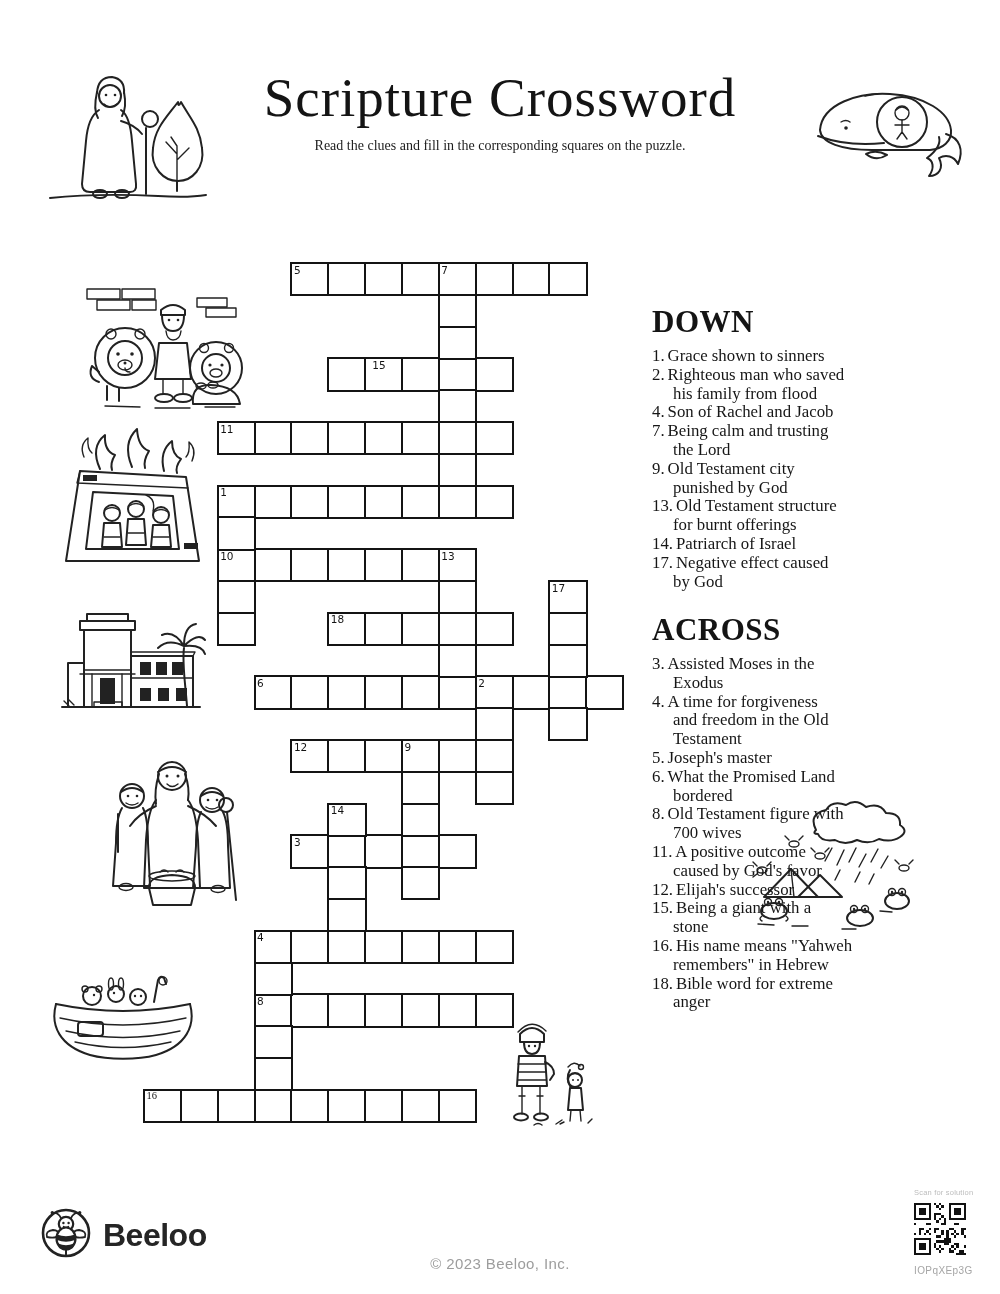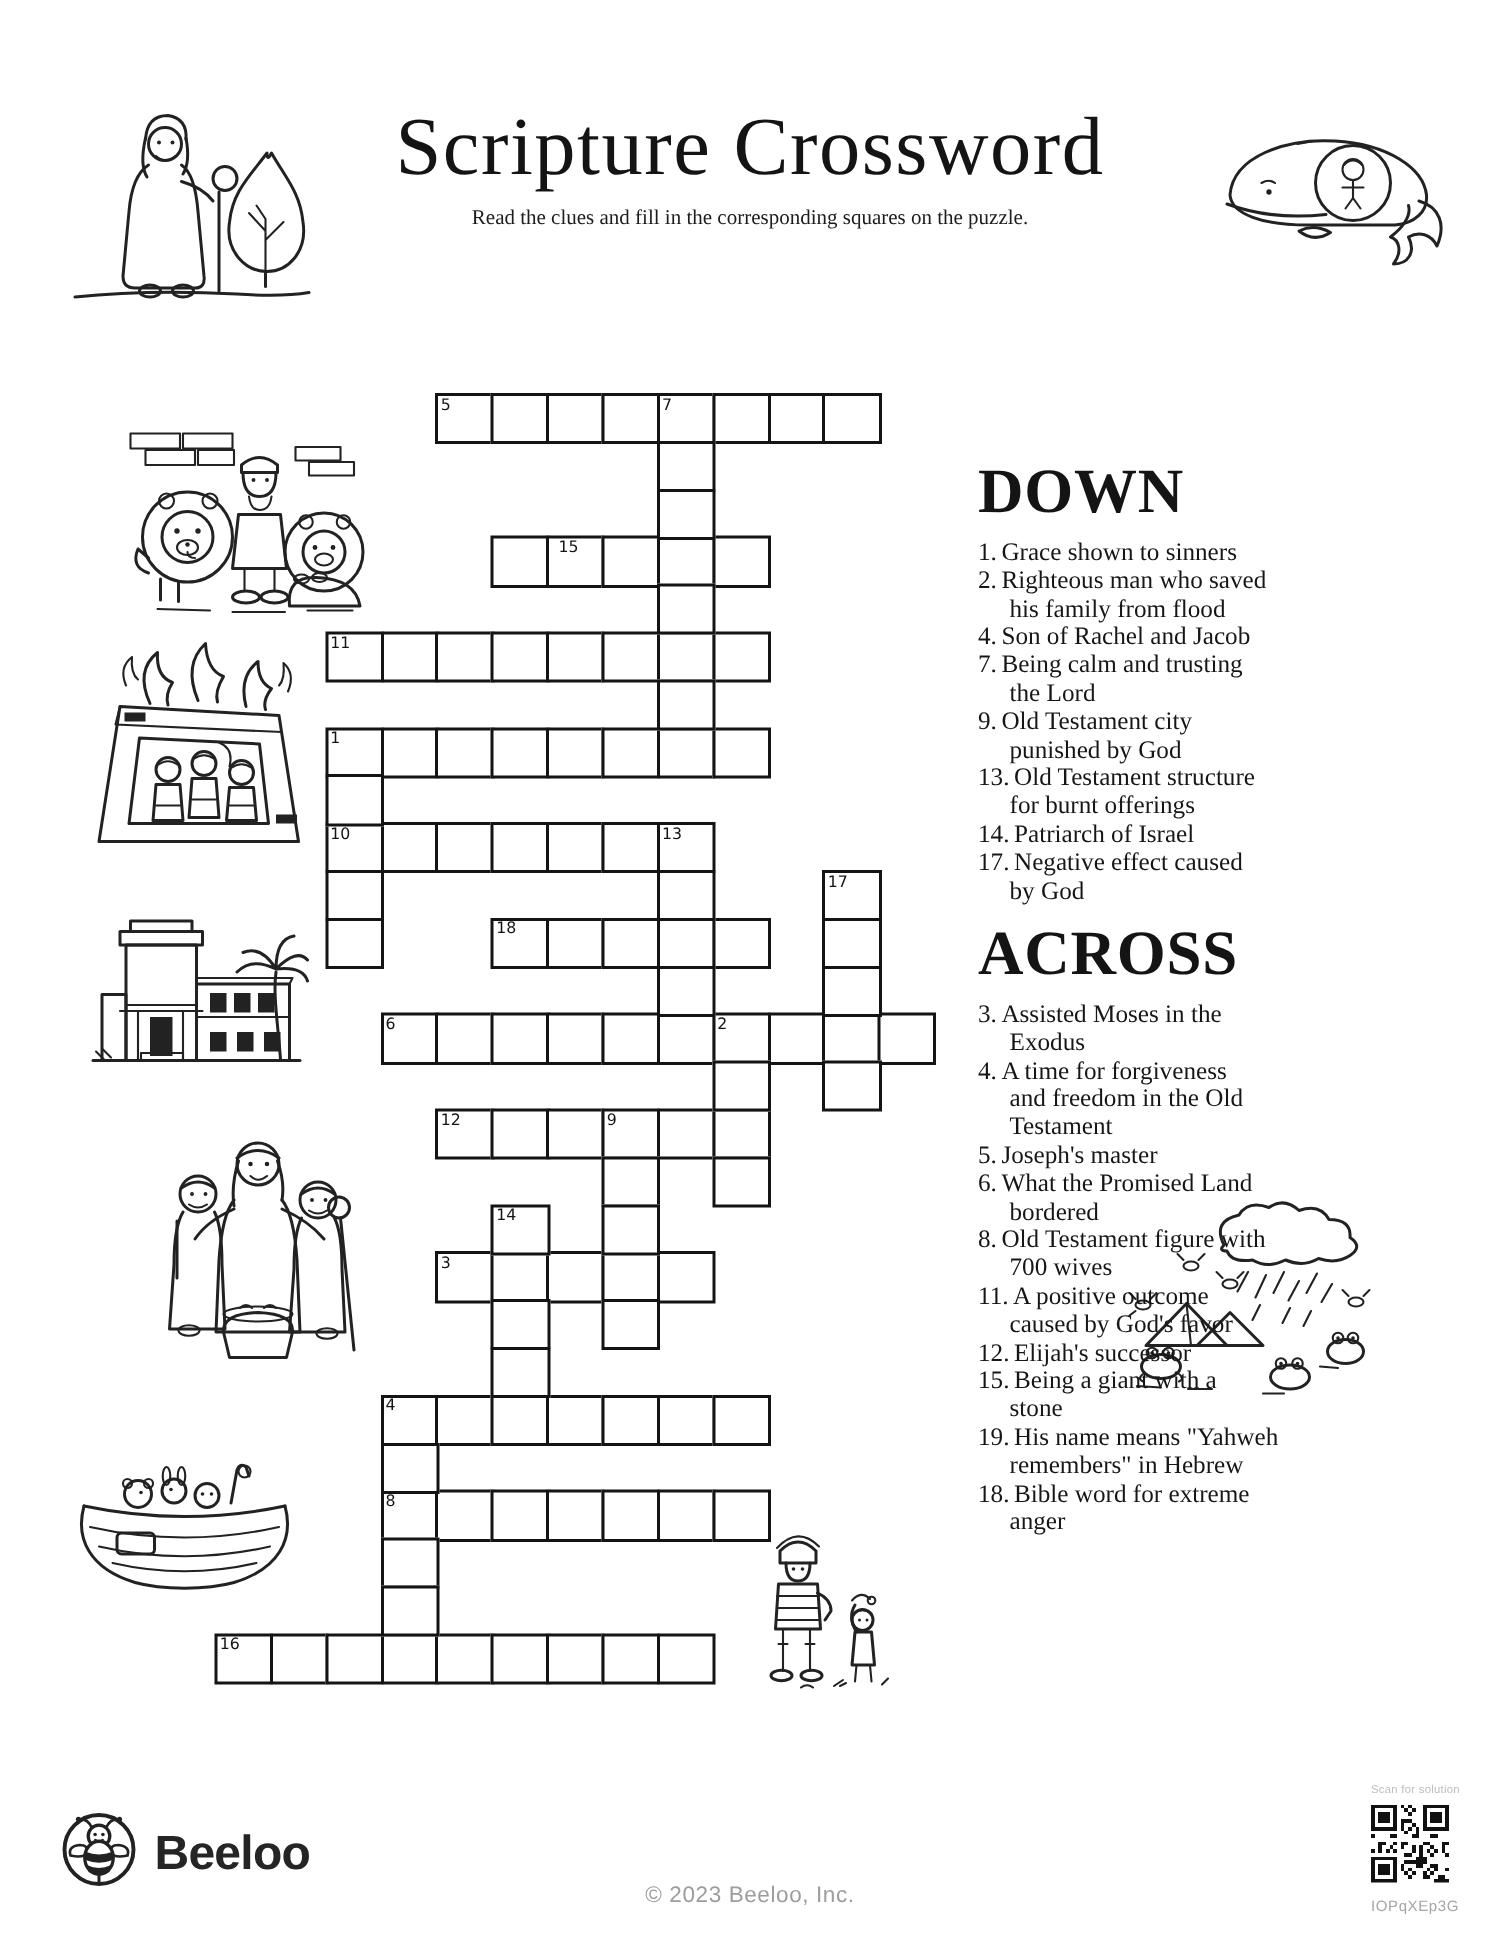--- a/index.html
+++ b/index.html
@@ -30,21 +30,21 @@
   }
   .cellnum{
     position:absolute;font-family:"DejaVu Sans", sans-serif;
     font-size:10.5px;line-height:1;color:#141414;padding:2.5px 0 0 3.5px;
   }
   
   .clue-block{left:652px;width:246px;}
   #down-block{top:304px;}
   #across-block{top:612px;}
   .clue-heading{
-    margin:0 0 7px 0;font-size:42px;font-weight:600;letter-spacing:.5px;color:#141414;
+    margin:0 0 7px 0;font-size:31px;font-weight:600;letter-spacing:.5px;color:#141414;
   }
   .clue-list{margin:0;padding:0;list-style:none;}
   .clue-list li{
     font-size:16.8px;line-height:18.8px;padding-left:21px;text-indent:-21px;color:#161616;
   }
   .clue-text{white-space:pre-line;margin-left:3px;}
   
   #brand{left:40px;top:1207px;display:flex;align-items:center;gap:11px;}
   #brand-name{
     font-family:"Liberation Sans", sans-serif;font-weight:700;font-size:32px;
@@ -223,21 +223,21 @@
     <div class="cellnum" style="left: 405.35px; top: 318px;">17</div>
     <div class="cellnum" style="left: 184.25px; top: 349.8px;">18</div>
     <div class="cellnum" style="left: 110.55px; top: 413.4px;">6</div>
     <div class="cellnum" style="left: 331.65px; top: 413.4px;">2</div>
     <div class="cellnum" style="left: 147.4px; top: 477px;">12</div>
     <div class="cellnum" style="left: 257.95px; top: 477px;">9</div>
     <div class="cellnum" style="left: 184.25px; top: 540.6px;">14</div>
     <div class="cellnum" style="left: 147.4px; top: 572.4px;">3</div>
     <div class="cellnum" style="left: 110.55px; top: 667.8px;">4</div>
     <div class="cellnum" style="left: 110.55px; top: 731.4px;">8</div>
-    <div class="cellnum" style="left: 0px; top: 826.8px;">16</div>
+    <div class="cellnum" style="left: 0px; top: 826.8px; font-family: Liberation Serif, serif;">16</div>
   </div>
 
 <div class="abs illus" style="left:85px;top:286px">
 <svg width="175" height="124" viewBox="0 0 175 124">
   <rect class="ln1" x="2" y="3" width="33" height="10"></rect>
       <rect class="ln1" x="37" y="3" width="33" height="10"></rect>
   <rect class="ln1" x="12" y="14" width="33" height="10"></rect>
       <rect class="ln1" x="47" y="14" width="24" height="10"></rect>
   <rect class="ln1" x="112" y="12" width="30" height="9"></rect>
       <rect class="ln1" x="121" y="22" width="30" height="9"></rect>
@@ -475,21 +475,21 @@
       <li><span class="clue-num">5.</span><span class="clue-text">Joseph's master</span></li>
       <li><span class="clue-num">6.</span><span class="clue-text">What the Promised Land
 bordered</span></li>
       <li><span class="clue-num">8.</span><span class="clue-text">Old Testament figure with
 700 wives</span></li>
       <li><span class="clue-num">11.</span><span class="clue-text">A positive outcome
 caused by God's favor</span></li>
       <li><span class="clue-num">12.</span><span class="clue-text">Elijah's successor</span></li>
       <li><span class="clue-num">15.</span><span class="clue-text">Being a giant with a
 stone</span></li>
-      <li><span class="clue-num">19.</span><span class="clue-text">His name means "Yahweh
+      <li><span class="clue-num">16.</span><span class="clue-text">His name means "Yahweh
 remembers" in Hebrew</span></li>
       <li><span class="clue-num">18.</span><span class="clue-text">Bible word for extreme
 anger</span></li>
     </ul>
 </div>
 
 <div class="abs" id="brand">
   <span>
     <svg width="52" height="52" viewBox="0 0 52 52">
       <circle cx="26" cy="26" r="23" fill="none" stroke="#222" stroke-width="2.6"></circle>

